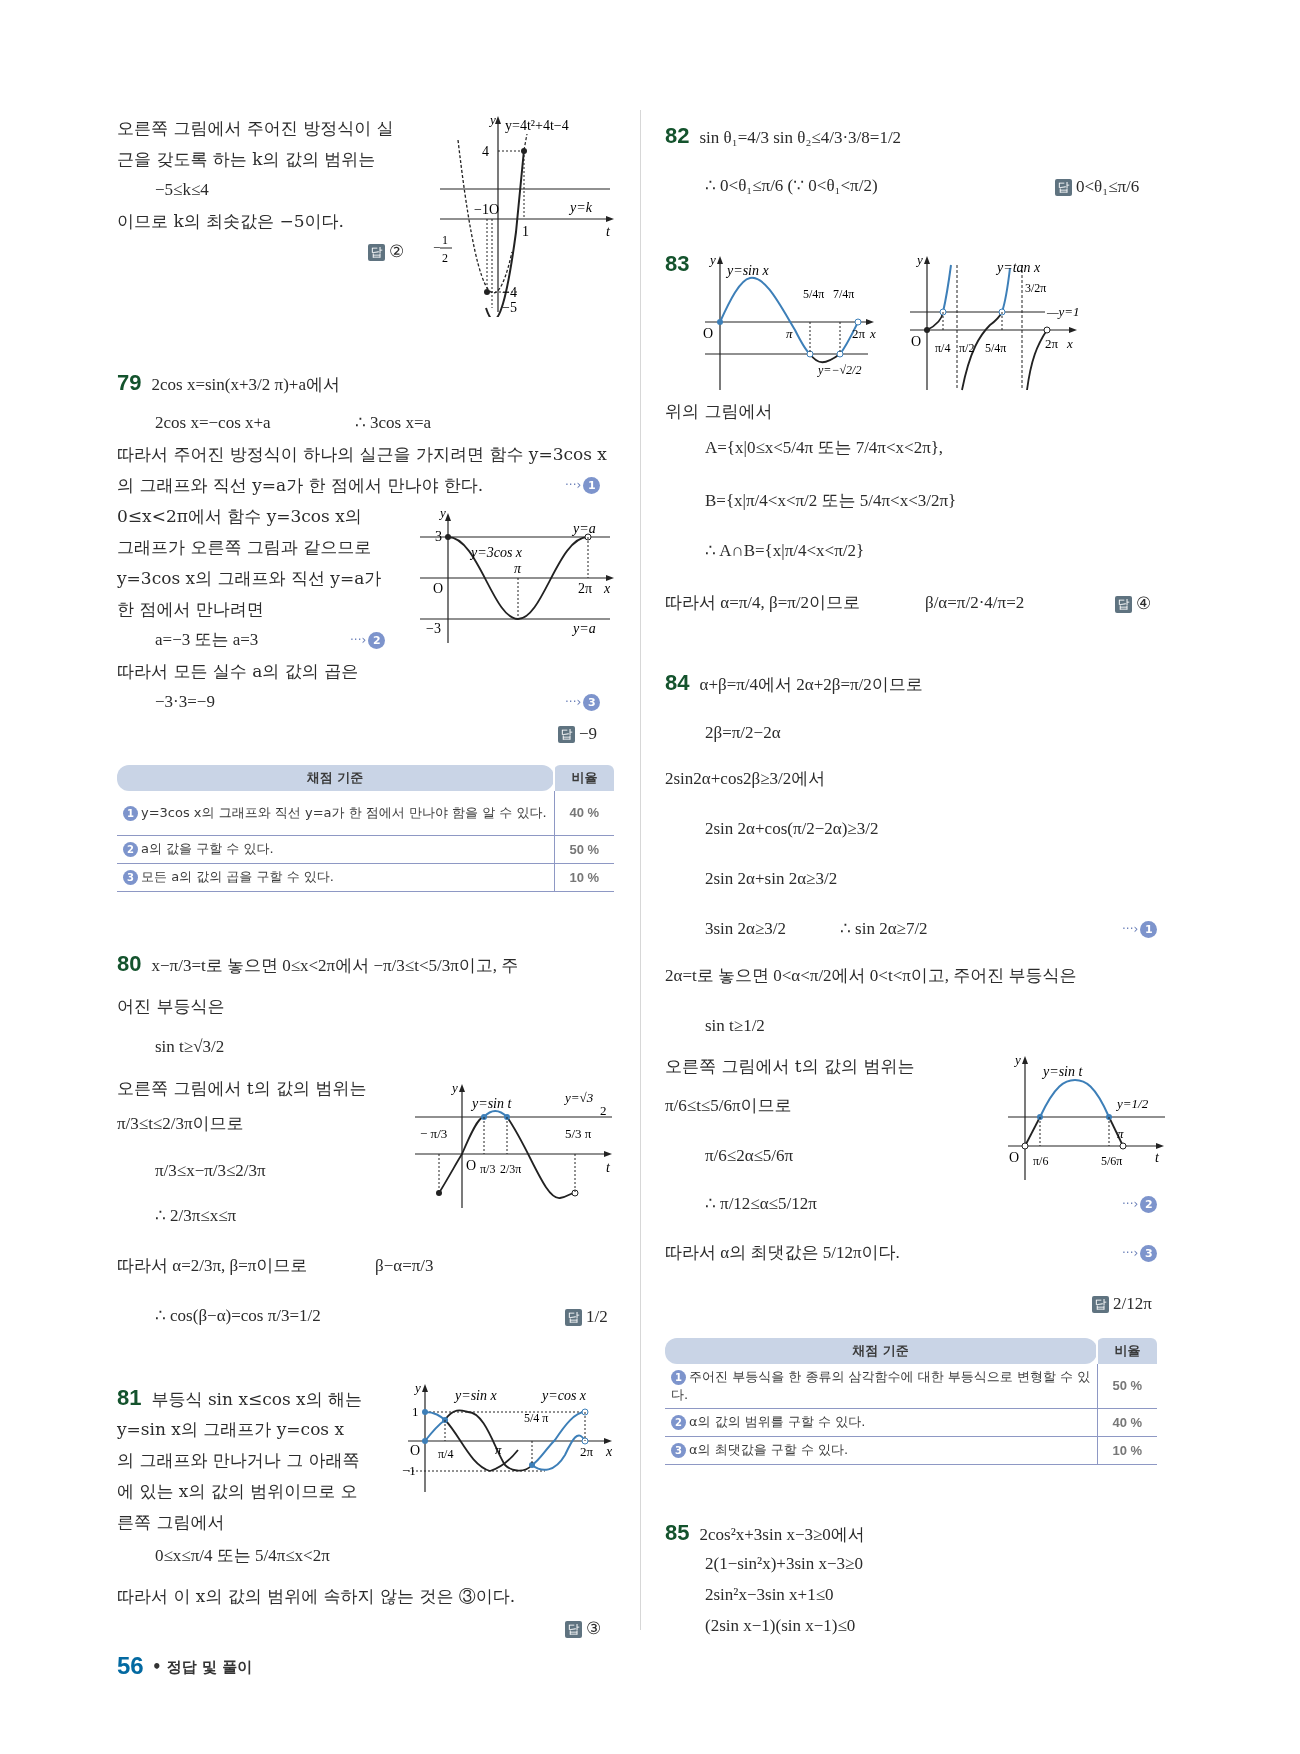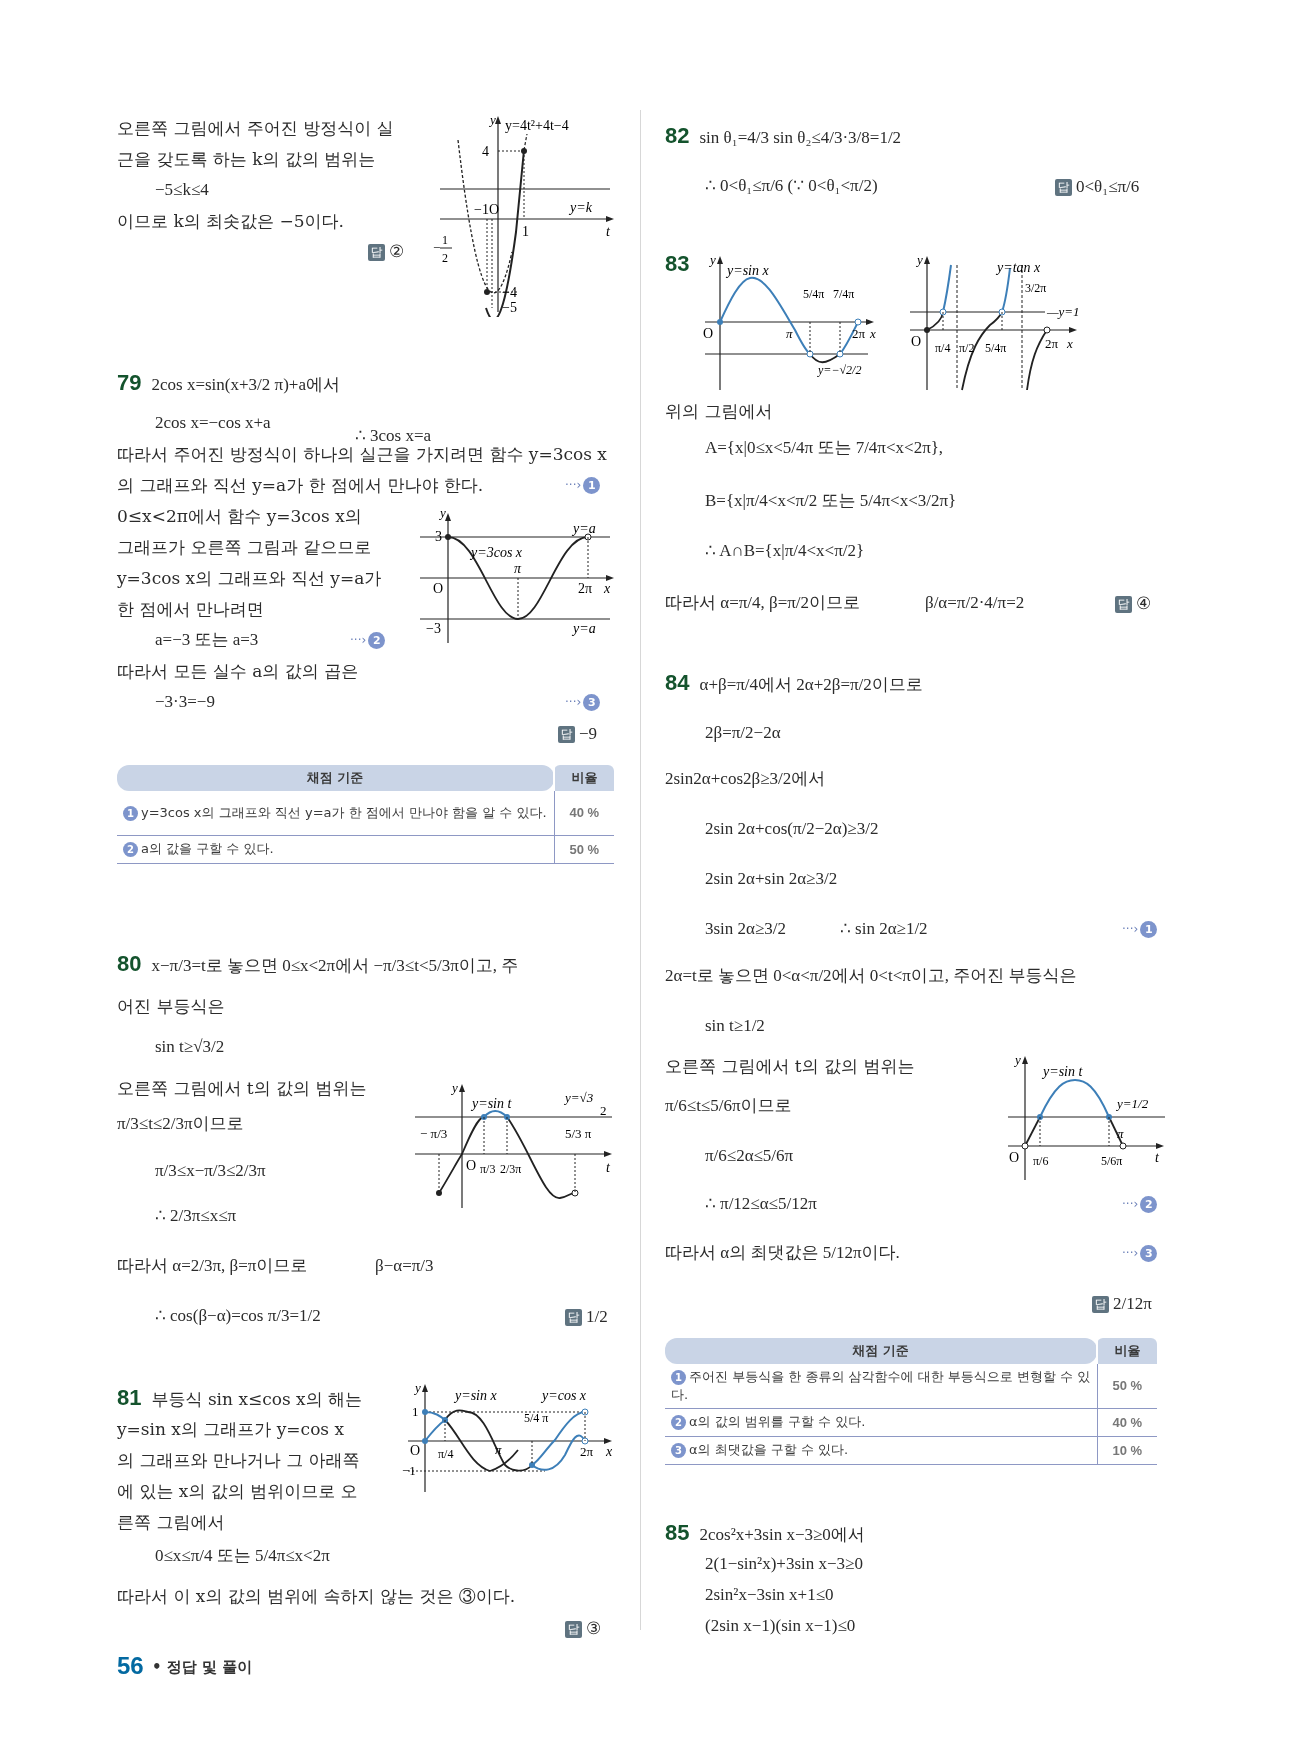--- a/index.html
+++ b/index.html
@@ -61,21 +61,21 @@
   <text x="3" y="140" font-size="13">−</text>
   <text x="12" y="132" font-size="12">1</text>
   <line x1="10" y1="136" x2="22" y2="136" stroke="#222"></line>
   <text x="12" y="150" font-size="12">2</text>
   <text x="72" y="185" font-size="14">−4</text>
   <text x="72" y="200" font-size="14">−5</text>
 </svg>
 
 <div class="ln" style="left:117px;top:372px;"><span class="num">79</span><span class="math" style="margin-left:10px;">2cos x=sin(x+3/2 π)+a에서</span></div>
 <div class="ln math" style="left:155px;top:412px;">2cos x=−cos x+a</div>
-<div class="ln math" style="left:355px;top:425px;">∴ 3cos x=a</div>
+<div class="ln math" style="left:355px;top:412px;">∴ 3cos x=a</div>
 <div class="ln" style="left:117px;top:443px;">따라서 주어진 방정식이 하나의 실근을 가지려면 함수 y=3cos x</div>
 <div class="ln" style="left:117px;top:474px;">의 그래프와 직선 y=a가 한 점에서 만나야 한다.</div>
 <div class="step" style="left:565px;top:477px;"><span>···›</span><span class="b">1</span></div>
 <div class="ln" style="left:117px;top:505px;">0≤x&lt;2π에서 함수 y=3cos x의</div>
 <div class="ln" style="left:117px;top:536px;">그래프가 오른쪽 그림과 같으므로</div>
 <div class="ln" style="left:117px;top:567px;">y=3cos x의 그래프와 직선 y=a가</div>
 <div class="ln" style="left:117px;top:598px;">한 점에서 만나려면</div>
 <div class="ln math" style="left:155px;top:629px;">a=−3 또는 a=3</div>
 <div class="step" style="left:350px;top:632px;"><span>···›</span><span class="b">2</span></div>
 <div class="ln" style="left:117px;top:660px;">따라서 모든 실수 a의 값의 곱은</div>
@@ -113,20 +113,24 @@
     <th class="c1" style="width:437px;">채점 기준</th>
     <th class="c2" style="width:60px;">비율</th>
   </tr>
   <tr>
     <td style="height:44px;"><span class="badge">1</span><span>y=3cos x의 그래프와 직선 y=a가 한 점에서 만나야 함을 알 수 있다.</span></td>
     <td class="pct">40 %</td>
   </tr>
   <tr>
     <td style="height:28px;"><span class="badge">2</span><span>a의 값을 구할 수 있다.</span></td>
     <td class="pct">50 %</td>
+  </tr>
+  <tr>
+    <td style="height:28px;"><span class="badge">3</span><span>모든 a의 값의 곱을 구할 수 있다.</span></td>
+    <td class="pct">10 %</td>
   </tr>
 </tbody>
   </table>
 
 <div class="ln" style="left:117px;top:953px;"><span class="num">80</span><span class="math" style="margin-left:10px;">x−π/3=t로 놓으면 0≤x&lt;2π에서 −π/3≤t&lt;5/3π이고, 주</span></div>
 <div class="ln" style="left:117px;top:995px;">어진 부등식은</div>
 <div class="ln math" style="left:155px;top:1036px;">sin t≥√3/2</div>
 <div class="ln" style="left:117px;top:1077px;">오른쪽 그림에서 t의 값의 범위는</div>
 <div class="ln math" style="left:117px;top:1113px;">π/3≤t≤2/3π이므로</div>
 <div class="ln math" style="left:155px;top:1160px;">π/3≤x−π/3≤2/3π</div>
@@ -282,21 +286,21 @@
 <div class="ln math" style="left:665px;top:592px;">따라서 α=π/4, β=π/2이므로</div>
 <div class="ln math" style="left:925px;top:592px;">β/α=π/2·4/π=2</div>
 <div class="ln" style="left:1115px;top:592px;"><span class="ans">답</span><span class="math">④</span></div>
 
 <div class="ln" style="left:665px;top:672px;"><span class="num">84</span><span class="math" style="margin-left:10px;">α+β=π/4에서 2α+2β=π/2이므로</span></div>
 <div class="ln math" style="left:705px;top:722px;">2β=π/2−2α</div>
 <div class="ln math" style="left:665px;top:768px;">2sin2α+cos2β≥3/2에서</div>
 <div class="ln math" style="left:705px;top:818px;">2sin 2α+cos(π/2−2α)≥3/2</div>
 <div class="ln math" style="left:705px;top:868px;">2sin 2α+sin 2α≥3/2</div>
 <div class="ln math" style="left:705px;top:918px;">3sin 2α≥3/2</div>
-<div class="ln math" style="left:840px;top:918px;">∴ sin 2α≥1/2</div>
+<div class="ln math" style="left:840px;top:918px;">∴ sin 2α≥7/2</div>
 <div class="step" style="left:1122px;top:921px;"><span>···›</span><span class="b">1</span></div>
 <div class="ln math" style="left:665px;top:965px;">2α=t로 놓으면 0&lt;α&lt;π/2에서 0&lt;t&lt;π이고, 주어진 부등식은</div>
 <div class="ln math" style="left:705px;top:1015px;">sin t≥1/2</div>
 <div class="ln" style="left:665px;top:1055px;">오른쪽 그림에서 t의 값의 범위는</div>
 <div class="ln math" style="left:665px;top:1095px;">π/6≤t≤5/6π이므로</div>
 <div class="ln math" style="left:705px;top:1145px;">π/6≤2α≤5/6π</div>
 <div class="ln math" style="left:705px;top:1193px;">∴ π/12≤α≤5/12π</div>
 <div class="step" style="left:1122px;top:1196px;"><span>···›</span><span class="b">2</span></div>
 <div class="ln math" style="left:665px;top:1242px;">따라서 α의 최댓값은 5/12π이다.</div>
 <div class="step" style="left:1122px;top:1245px;"><span>···›</span><span class="b">3</span></div>

